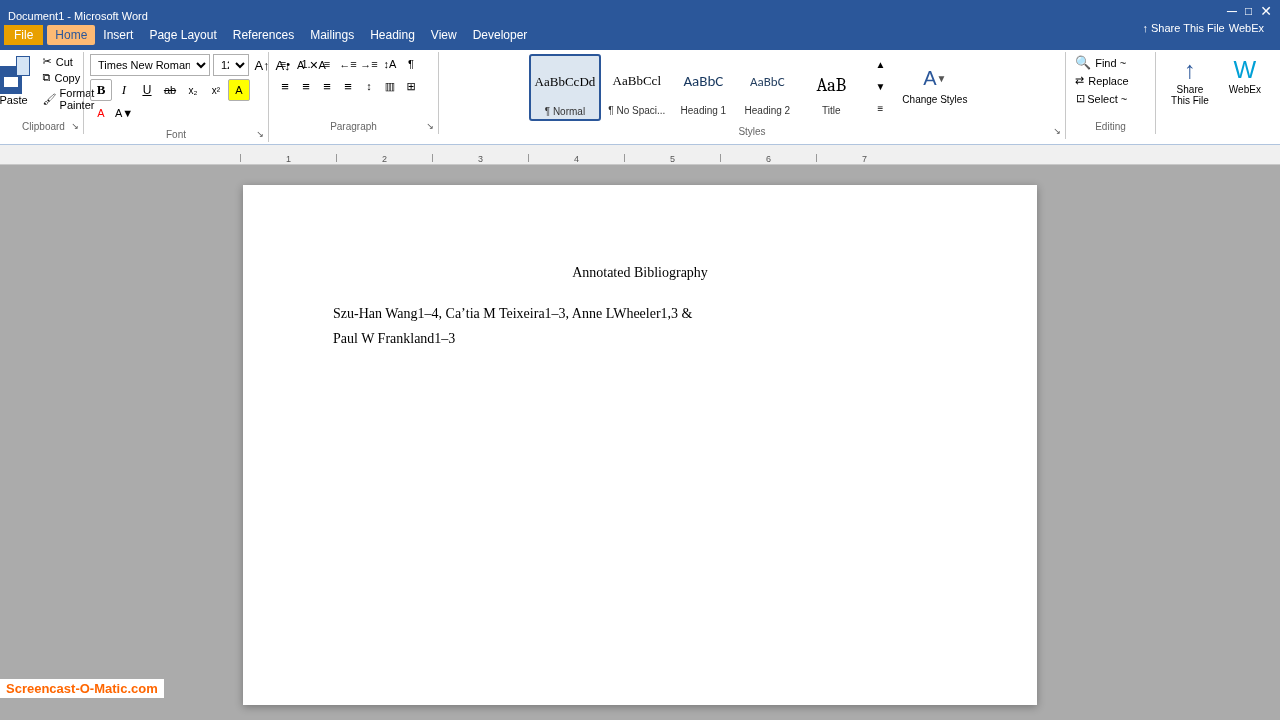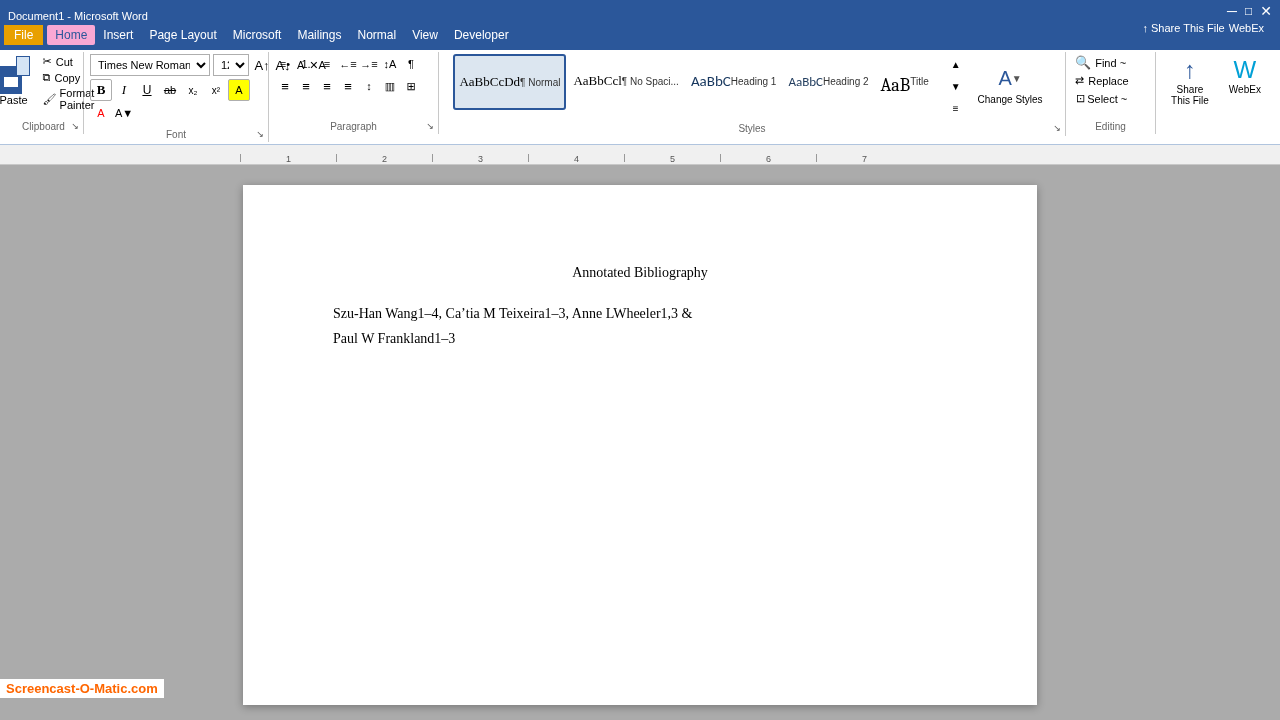--- a/index.html
+++ b/index.html
@@ -25,21 +25,21 @@
       padding: 0 4px;
     }
     .menu-bar .menu-item {
       color: white;
       padding: 3px 8px;
       font-size: 12px;
       cursor: pointer;
       border-radius: 2px;
     }
     .menu-bar .menu-item.active {
-      background: #f9a8d4;
+      background: #fdba74;
       color: #2b579a;
     }
     .menu-bar .file-tab {
       background: #e8a000;
       color: white;
       padding: 3px 10px;
       margin-right: 4px;
       font-size: 12px;
       cursor: pointer;
     }
@@ -146,21 +146,21 @@
     
     .styles-group { flex: 1; min-width: 300px; }
     .styles-gallery {
       display: flex;
       gap: 2px;
       align-items: flex-start;
       flex-wrap: wrap;
     }
     .style-item {
       display: flex;
-      flex-direction: row;
+      flex-direction: column;
       align-items: center;
       padding: 2px 4px;
       cursor: pointer;
       border-radius: 3px;
       border: 1px solid transparent;
       min-width: 62px;
     }
     .style-item.active { background: #dce6f0; border-color: #2b579a; border-width: 2px; }
     .style-preview {
       height: 48px;
@@ -330,23 +330,23 @@
     <span style="cursor:pointer;color:white;font-size:12px;">□</span>
     <span style="cursor:pointer;color:white;font-size:14px;">✕</span>
   </div>
 </div>
 
 <div class="menu-bar">
   <span class="file-tab">File</span>
   <span class="menu-item active">Home</span>
   <span class="menu-item">Insert</span>
   <span class="menu-item">Page Layout</span>
-  <span class="menu-item">Microsoft</span>
+  <span class="menu-item">References</span>
   <span class="menu-item">Mailings</span>
-  <span class="menu-item">Normal</span>
+  <span class="menu-item">Heading</span>
   <span class="menu-item">View</span>
   <span class="menu-item">Developer</span>
   <div style="position:absolute;right:16px;top:22px;display:flex;gap:4px;">
     <span style="color:white;font-size:11px;">↑ Share This File</span>
     <span style="color:white;font-size:11px;">WebEx</span>
   </div>
 </div>
 
 <div class="ribbon">
   <div class="ribbon-content">

